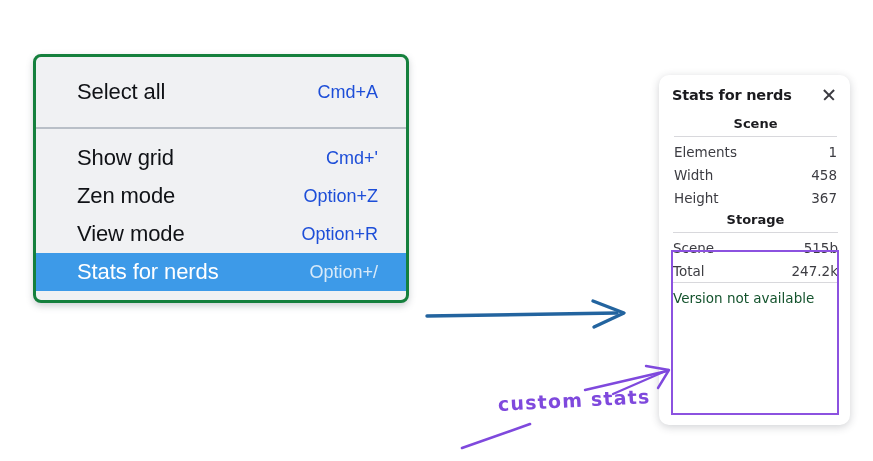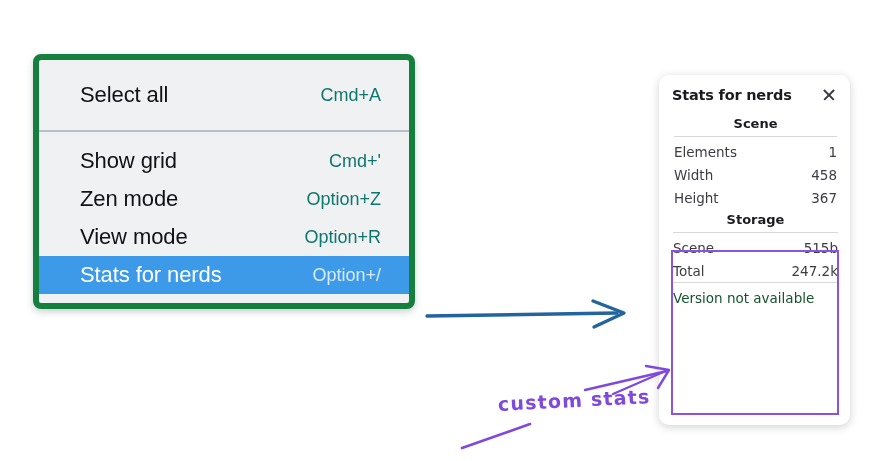--- a/index.html
+++ b/index.html
@@ -15,21 +15,21 @@
     overflow: hidden;
   }
 
   
   #context-menu {
     position: absolute;
     left: 33px;
     top: 54px;
     width: 370px;
     background: #f0f1f3;
-    border: 6px solid #15803d;
+    border: 3px solid #15803d;
     border-radius: 8px;
     box-shadow: 0 3px 7px rgba(90, 98, 110, 0.30);
     overflow: hidden;
   }
   .menu-section {
     padding: 10px 0 9px 0;
   }
   .menu-section.sec-top {
     padding: 16px 0 16px 0;
   }
@@ -51,21 +51,21 @@
     background: #3d9ae8;
   }
   .menu-label {
     font-size: 22px;
     color: #101216;
     letter-spacing: -0.1px;
     white-space: nowrap;
   }
   .menu-shortcut {
     font-size: 18px;
-    color: #0f766e;
+    color: #1d4ed8;
     white-space: nowrap;
   }
   .menu-item.is-selected .menu-label { color: #ffffff; }
   .menu-item.is-selected .menu-shortcut { color: #d8eaf9; }
 
   
   #stats-panel {
     position: absolute;
     left: 659px;
     top: 75px;

